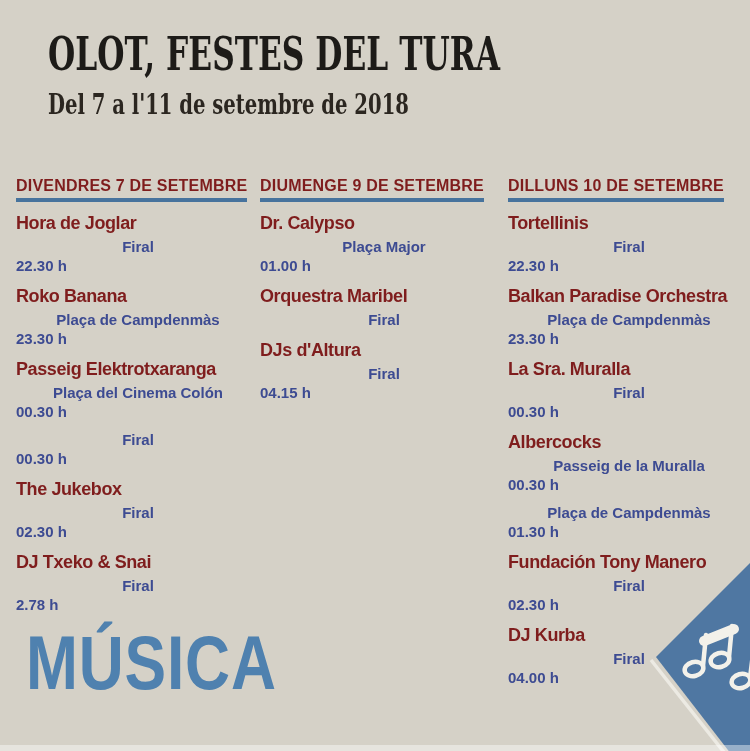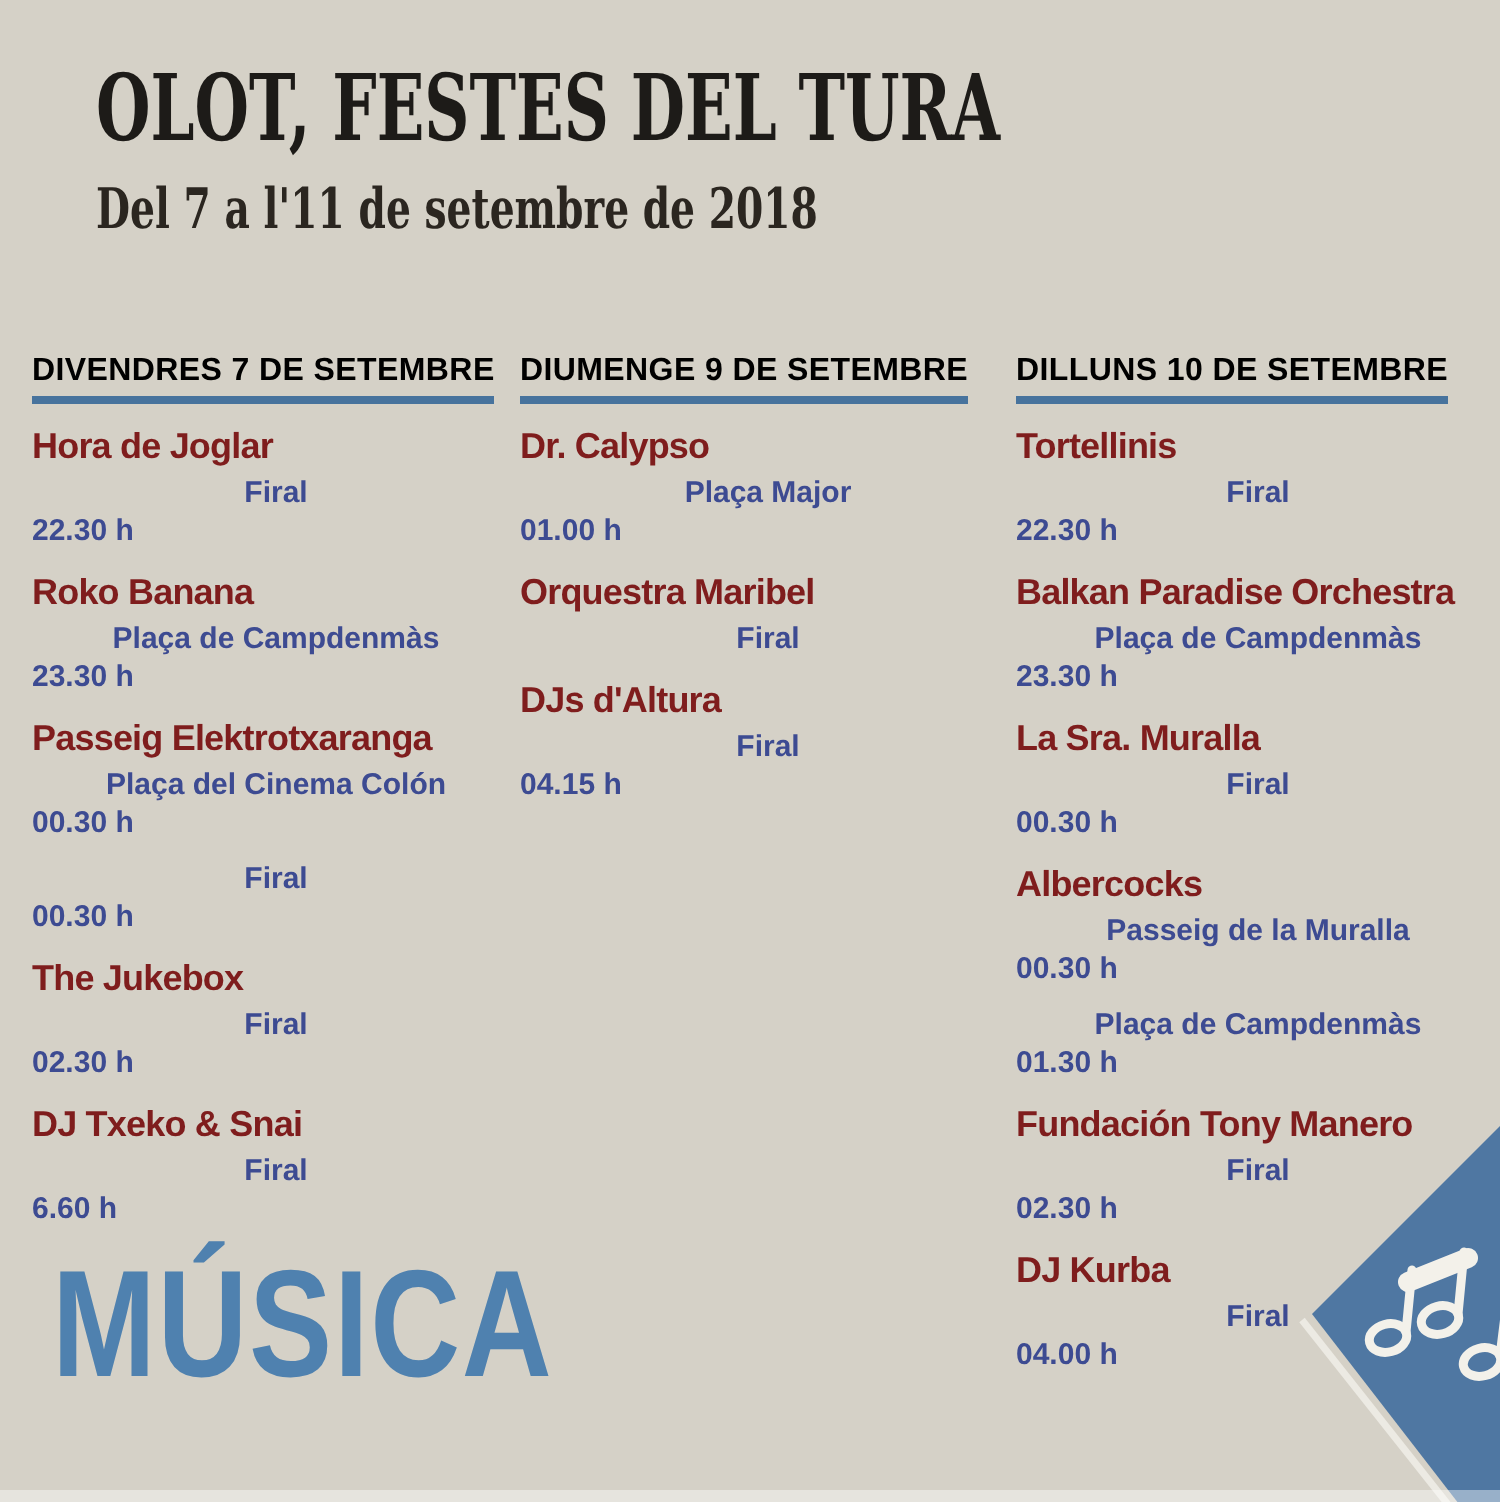--- a/index.html
+++ b/index.html
@@ -40,21 +40,21 @@
     position:absolute;left:16px;top:176px;
     display:flex;
   }
   .column{box-sizing:border-box;}
   .column:nth-child(1){width:244px;}
   .column:nth-child(2){width:248px;}
   .column:nth-child(3){width:242px;}
   .col-header-wrap{display:inline-block;margin-bottom:10px;}
   .col-header{
     font-size:16px;font-weight:bold;
-    color:#000000;
+    color:#7f1d1d;
     letter-spacing:.2px;
     line-height:19px;
     white-space:nowrap;
   }
   .col-underline{height:4px;background:#47739d;margin-top:3px;}
   .event{margin-bottom:11px;}
   .event-name{
     font-size:18px;font-weight:bold;
     letter-spacing:-.4px;
     color:#7f1d1d;line-height:23px;white-space:nowrap;
@@ -111,21 +111,21 @@
         </div><div class="event">
           <div class="event-venue">Firal</div>
           <div class="event-time">00.30 h</div>
         </div><div class="event">
           <div class="event-name">The Jukebox</div>
           <div class="event-venue">Firal</div>
           <div class="event-time">02.30 h</div>
         </div><div class="event">
           <div class="event-name">DJ Txeko &amp; Snai</div>
           <div class="event-venue">Firal</div>
-          <div class="event-time">6.60 h</div>
+          <div class="event-time">2.78 h</div>
         </div></div>
       <div class="column"><div class="col-header-wrap"><div class="col-header">DIUMENGE 9 DE SETEMBRE</div><div class="col-underline"></div></div><div class="event">
           <div class="event-name">Dr. Calypso</div>
           <div class="event-venue">Plaça Major</div>
           <div class="event-time">01.00 h</div>
         </div><div class="event">
           <div class="event-name">Orquestra Maribel</div>
           <div class="event-venue">Firal</div>
         </div><div class="event">
           <div class="event-name">DJs d'Altura</div>

